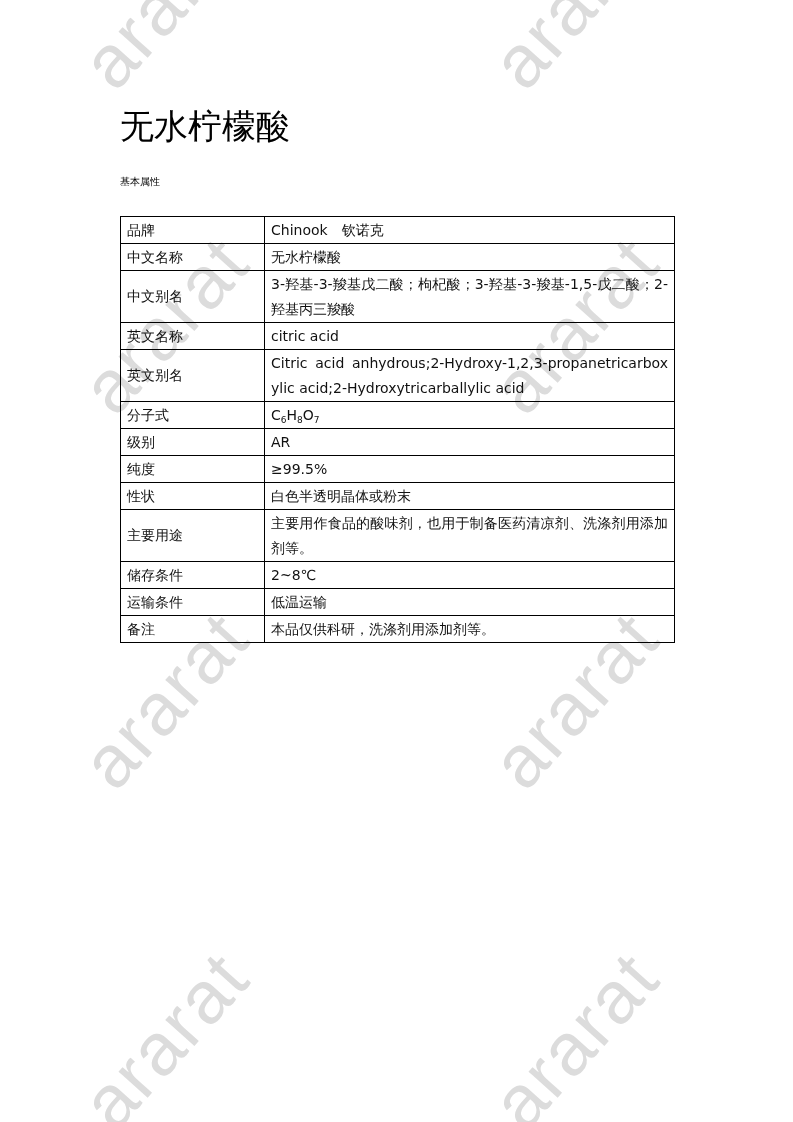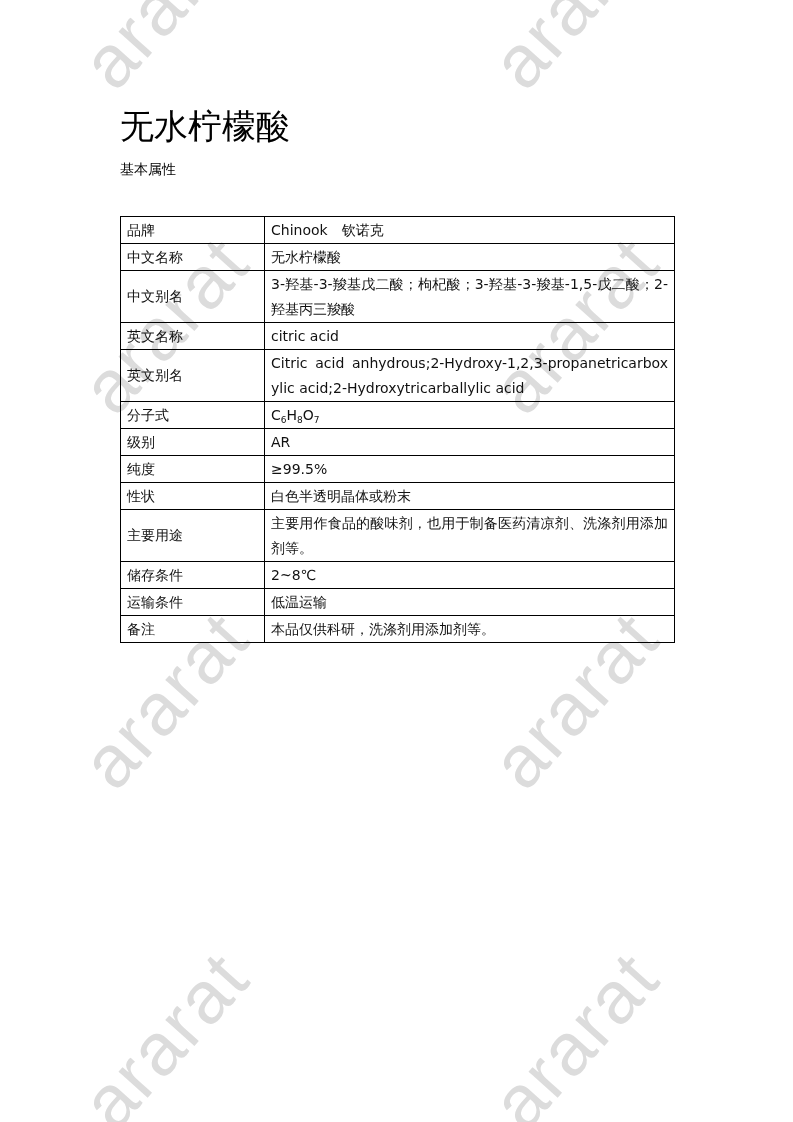--- a/index.html
+++ b/index.html
@@ -10,21 +10,21 @@
   .watermark {
     position: absolute; font-family: "Liberation Sans", "DejaVu Sans", sans-serif;
     font-size: 74px; color: #d6d6d6; transform: rotate(-48deg); transform-origin: left bottom;
     letter-spacing: 2px; white-space: nowrap; opacity: 0.85; z-index: 0; pointer-events: none;
   }
   .page-title {
     position: absolute; left: 120px; top: 104px; font-size: 34px; font-weight: normal; margin: 0;
     z-index: 1; line-height: 44px;
   }
   .section-label {
-    position: absolute; left: 120px; top: 160px; font-size: 14px; z-index: 1; line-height: 20px; font-family: Liberation Mono, monospace;
+    position: absolute; left: 120px; top: 172px; font-size: 10px; z-index: 1; line-height: 20px;
   }
   table.props {
     position: absolute; left: 120px; top: 216px; width: 555px; border-collapse: collapse;
     z-index: 1; font-size: 14px; table-layout: fixed; background: transparent;
   }
   table.props td {
     border: 1px solid #000; padding: 0 6px; line-height: 25px; vertical-align: middle;
     color: #111;
   }
   table.props td.k { width: 131px; }

